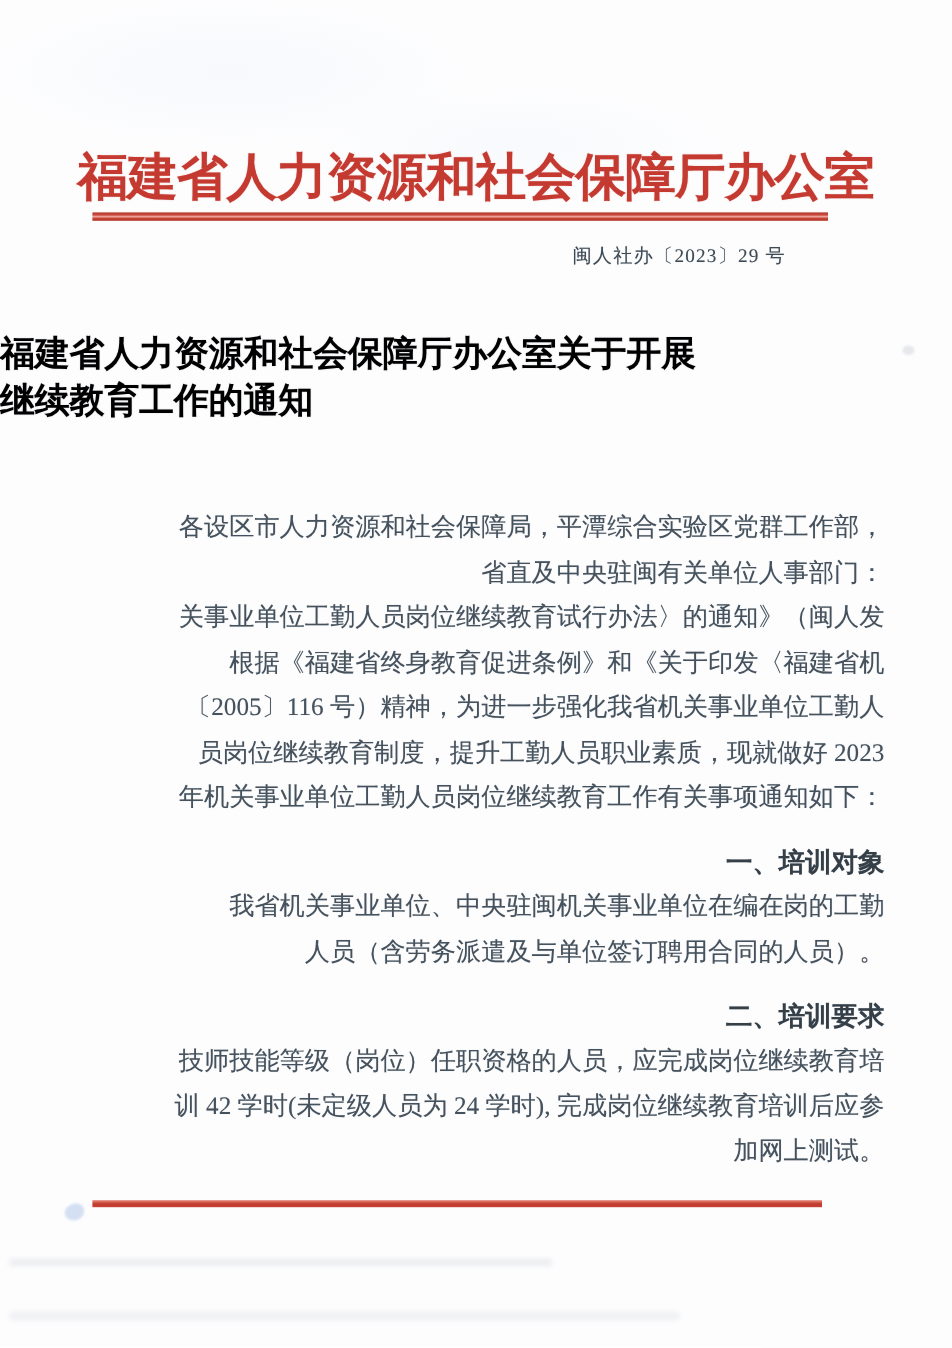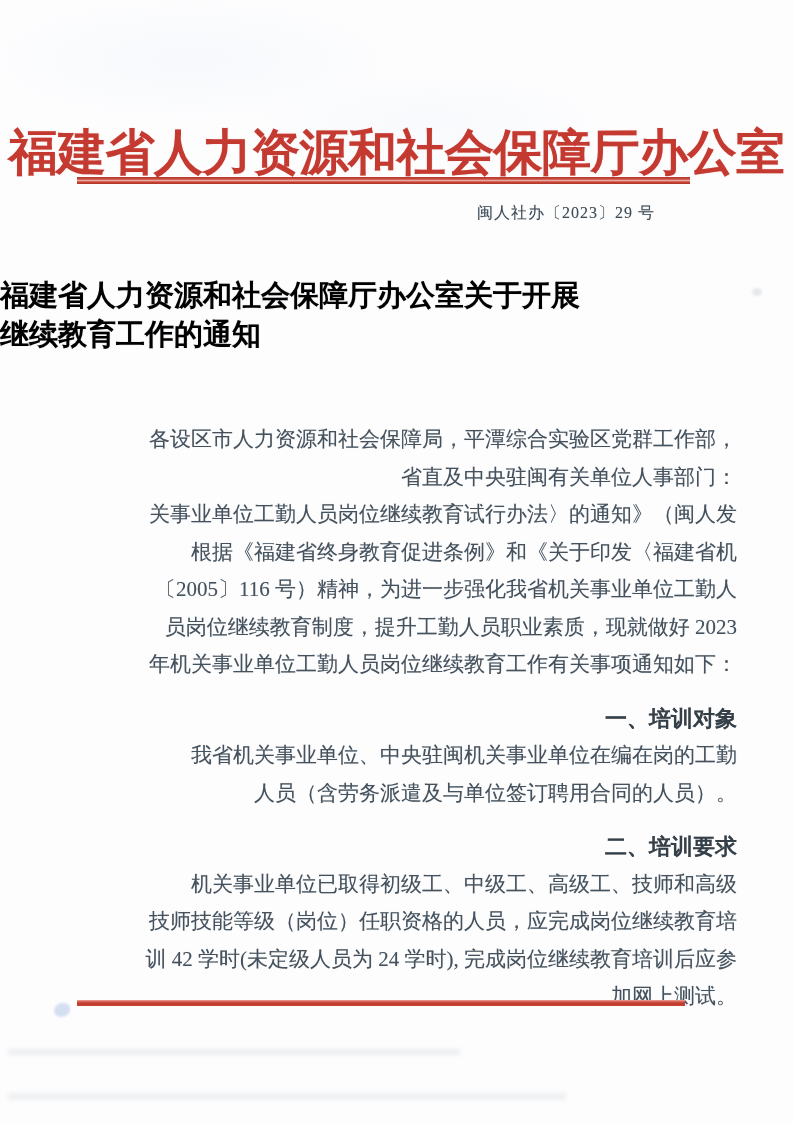--- a/index.html
+++ b/index.html
@@ -14,21 +14,21 @@
   .scan-tint{
     position:absolute;top:0;left:0;width:100%;height:320px;
     background:
       radial-gradient(ellipse 300px 90px at 190px 60px, rgba(190,210,235,0.10), rgba(190,210,235,0) 70%),
       radial-gradient(ellipse 260px 70px at 430px 120px, rgba(190,210,235,0.08), rgba(190,210,235,0) 70%);
     pointer-events:none;
   }
   .org-title{
     position:absolute;top:120px;left:0;width:100%;
     text-align:center;
-    font-size:49px;font-weight:bold;
+    font-size:42px;font-weight:bold;
     color:#c53a30;
     letter-spacing:-0.5px;
     text-shadow:0 0 1px rgba(197,58,48,0.45);
     white-space:nowrap;
   }
   .rule-top{
     position:absolute;top:177px;left:77px;width:613px;height:7px;
     background:linear-gradient(180deg,#b5372b 0%,#c84b3e 30%,#eda89e 50%,#c54437 72%,#b23527 100%);
   }
   .doc-number{
@@ -113,21 +113,20 @@
     <div class="line">省直及中央驻闽有关单位人事部门：</div>
     <div class="line">关事业单位工勤人员岗位继续教育试行办法〉的通知》（闽人发</div>
     <div class="line indent">根据《福建省终身教育促进条例》和《关于印发〈福建省机</div>
     <div class="line">〔2005〕116 号）精神，为进一步强化我省机关事业单位工勤人</div>
     <div class="line">员岗位继续教育制度，提升工勤人员职业素质，现就做好 2023</div>
     <div class="line">年机关事业单位工勤人员岗位继续教育工作有关事项通知如下：</div>
     <div class="line indent heading">一、培训对象</div>
     <div class="line indent">我省机关事业单位、中央驻闽机关事业单位在编在岗的工勤</div>
     <div class="line">人员（含劳务派遣及与单位签订聘用合同的人员）。</div>
     <div class="line indent heading">二、培训要求</div>
-    <div class="line indent">机关事业单位已取得初级工、中级工、高级工、技师和高级</div>
     <div class="line">技师技能等级（岗位）任职资格的人员，应完成岗位继续教育培</div>
     <div class="line">训 42 学时(未定级人员为 24 学时), 完成岗位继续教育培训后应参</div>
     <div class="line">加网上测试。</div>
   </div>
 
   <div class="rule-bottom"></div>
 
   <div class="blob"></div>
   <div class="streak-1"></div>
   <div class="streak-2"></div>

